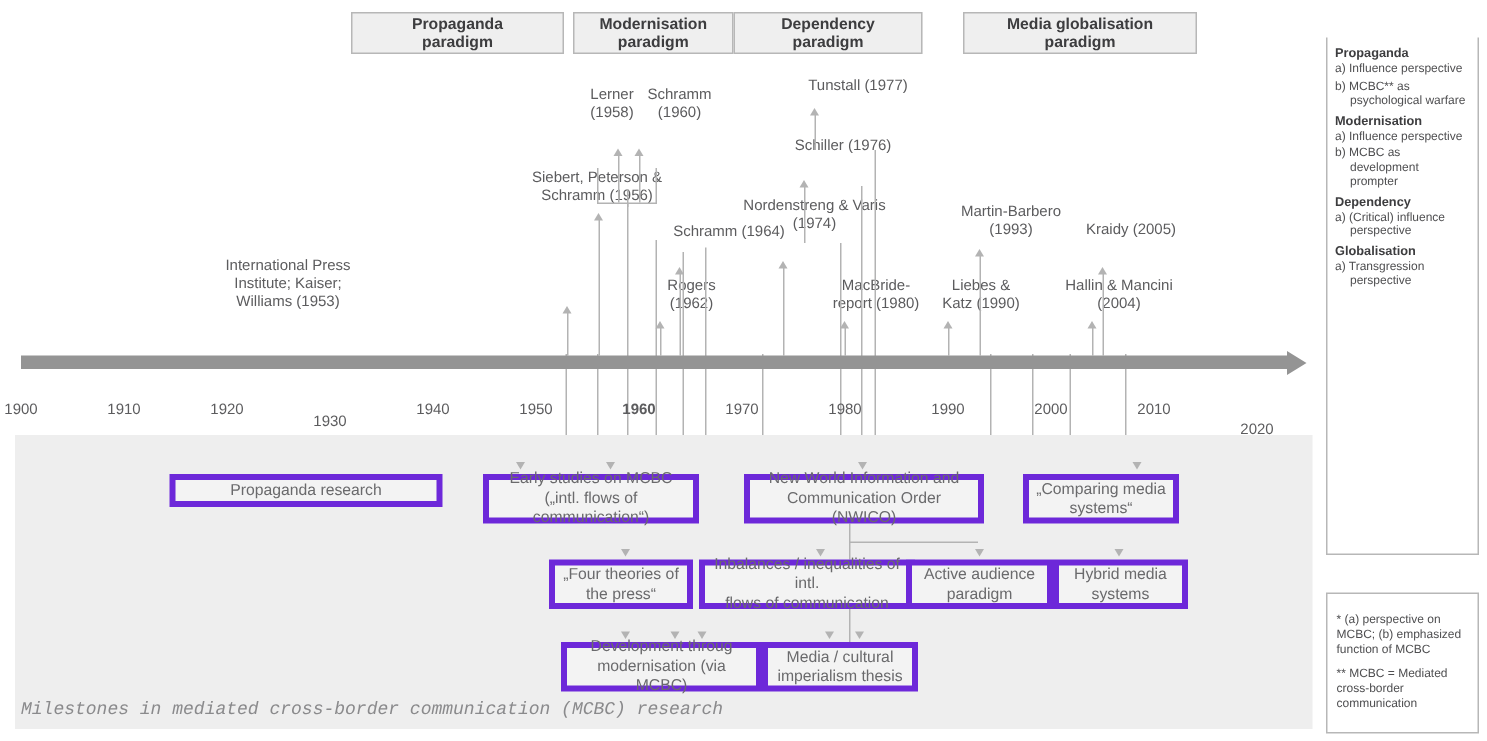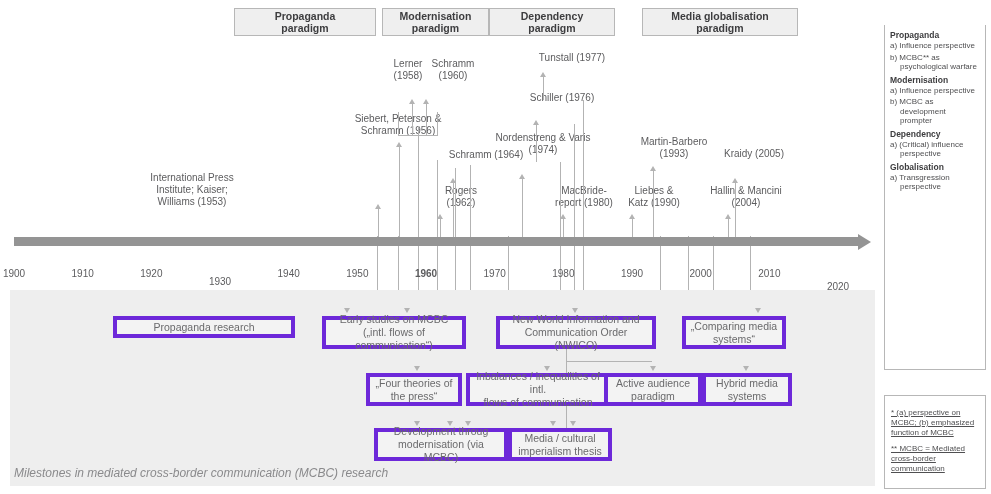--- a/index.html
+++ b/index.html
@@ -118,20 +118,21 @@
     padding: 2px 4px;
   }
   #caption {
     position: absolute;
     left: 14px;
     top: 466px;
     font-size: 12px;
     font-style: italic;
     color: #8a8a8c;
     white-space: nowrap;
+    font-family: Liberation Mono, monospace;
   }
 
   
   #details-panel {
     position: absolute;
     left: 884px;
     top: 5px;
     width: 102px;
     height: 484px;
   }
@@ -187,21 +188,20 @@
     color: #4f4f51;
     margin: 0 0 2px 0;
     padding-left: 10px;
     text-indent: -10px;
   }
   .det-note {
     font-size: 8px;
     line-height: 9.8px;
     color: #4f4f51;
     margin: 0 0 7px 0;
-    text-decoration: underline;
   }
 </style>
 </head>
 <body>
 
 <div id="root">
 
   <div id="paradigm-row">
       <div class="paradigm-box" style="left: 234px; top: 8px; width: 142px; height: 28px;">
         <span>Propaganda<br>paradigm</span>

